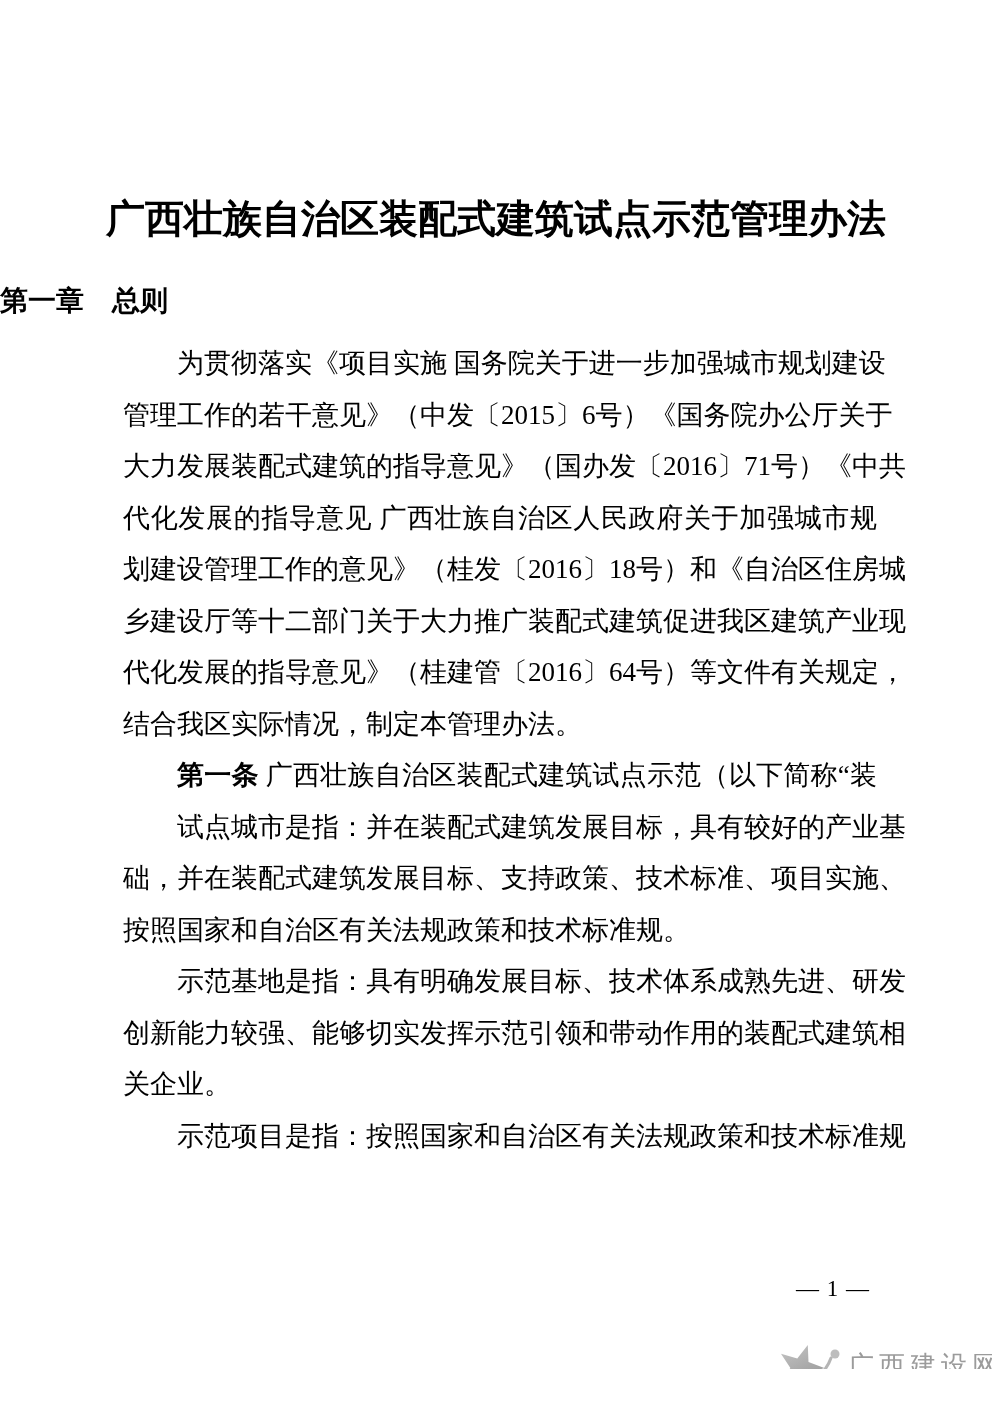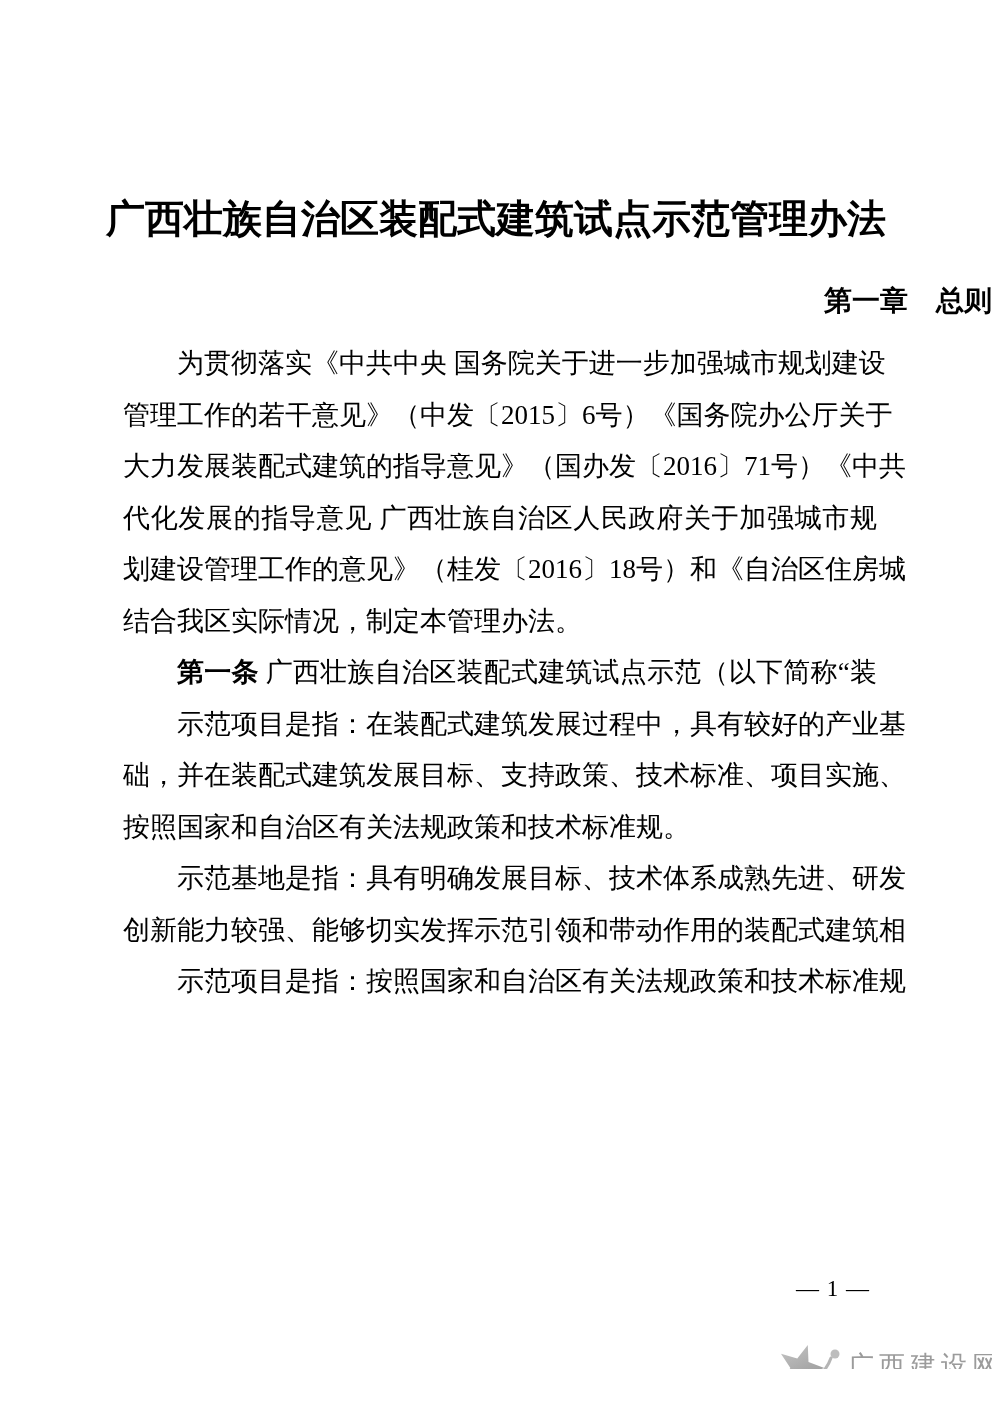--- a/index.html
+++ b/index.html
@@ -19,21 +19,21 @@
     font-size:39px;
     font-weight:bold;
     letter-spacing:0px;
     font-family:"Liberation Serif","DejaVu Serif",serif;
     line-height:46px;
     white-space:nowrap;
   }
   .chapter-heading{
     position:absolute;
     top:285px; left:0; right:0;
-    text-align:right;
+    text-align:left;
     font-size:28px;
     font-weight:bold;
     font-family:"Liberation Sans","DejaVu Sans",sans-serif;
     line-height:32px;
     white-space:nowrap;
   }
   .body-text{
     position:absolute;
     top:338px;
     left:123px;
@@ -121,32 +121,35 @@
 </head>
 <body>
 
 <div class="page">
 
   <h1 class="doc-title">广西壮族自治区装配式建筑试点示范管理办法</h1>
 
   <div class="chapter-heading">第一章　总则</div>
 
   <div class="body-text">
-      <div class="line indent">为贯彻落实《中共中央 国务院关于进一步加强城市规划建设</div>
+      <div class="line indent">为贯彻落实《项目实施 国务院关于进一步加强城市规划建设</div>
       <div class="line">管理工作的若干意见》（中发〔2015〕6号）《国务院办公厅关于</div>
       <div class="line">大力发展装配式建筑的指导意见》（国办发〔2016〕71号）《中共</div>
       <div class="line">代化发展的指导意见 广西壮族自治区人民政府关于加强城市规</div>
       <div class="line">划建设管理工作的意见》（桂发〔2016〕18号）和《自治区住房城</div>
+      <div class="line">乡建设厅等十二部门关于大力推广装配式建筑促进我区建筑产业现</div>
+      <div class="line">代化发展的指导意见》（桂建管〔2016〕64号）等文件有关规定，</div>
       <div class="line last">结合我区实际情况，制定本管理办法。</div>
       <div class="line indent"><span class="lead-bold">第一条</span> 广西壮族自治区装配式建筑试点示范（以下简称“装</div>
-      <div class="line indent">示范项目是指：在装配式建筑发展过程中，具有较好的产业基</div>
+      <div class="line indent">试点城市是指：并在装配式建筑发展目标，具有较好的产业基</div>
       <div class="line">础，并在装配式建筑发展目标、支持政策、技术标准、项目实施、</div>
       <div class="line last">按照国家和自治区有关法规政策和技术标准规。</div>
       <div class="line indent">示范基地是指：具有明确发展目标、技术体系成熟先进、研发</div>
       <div class="line">创新能力较强、能够切实发挥示范引领和带动作用的装配式建筑相</div>
+      <div class="line last">关企业。</div>
       <div class="line indent">示范项目是指：按照国家和自治区有关法规政策和技术标准规</div>
     </div>
 
   <div class="page-number">— 1 —</div>
 
   <div class="footer-logo">
     <div class="star-wrap">
       <svg width="78" height="62" viewBox="0 0 78 62">
         <defs>
           <linearGradient id="starGrad" x1="0" y1="0" x2="1" y2="1">

